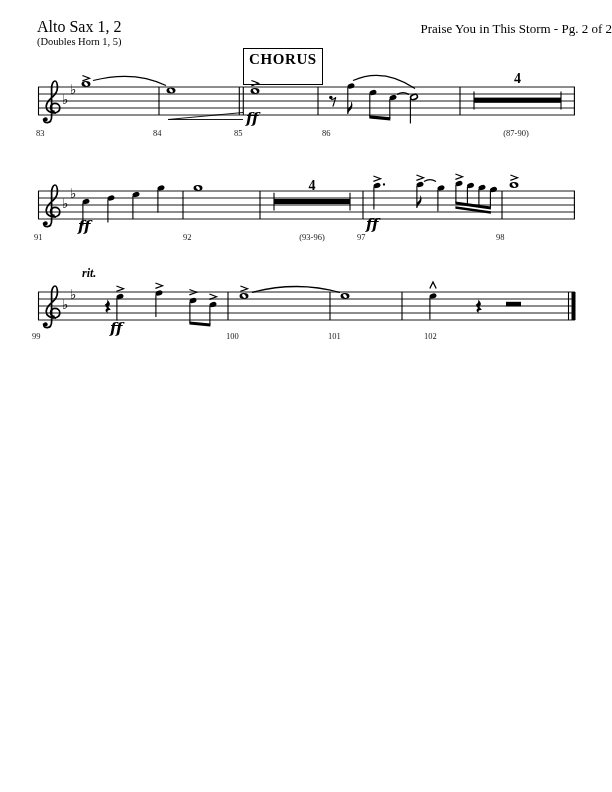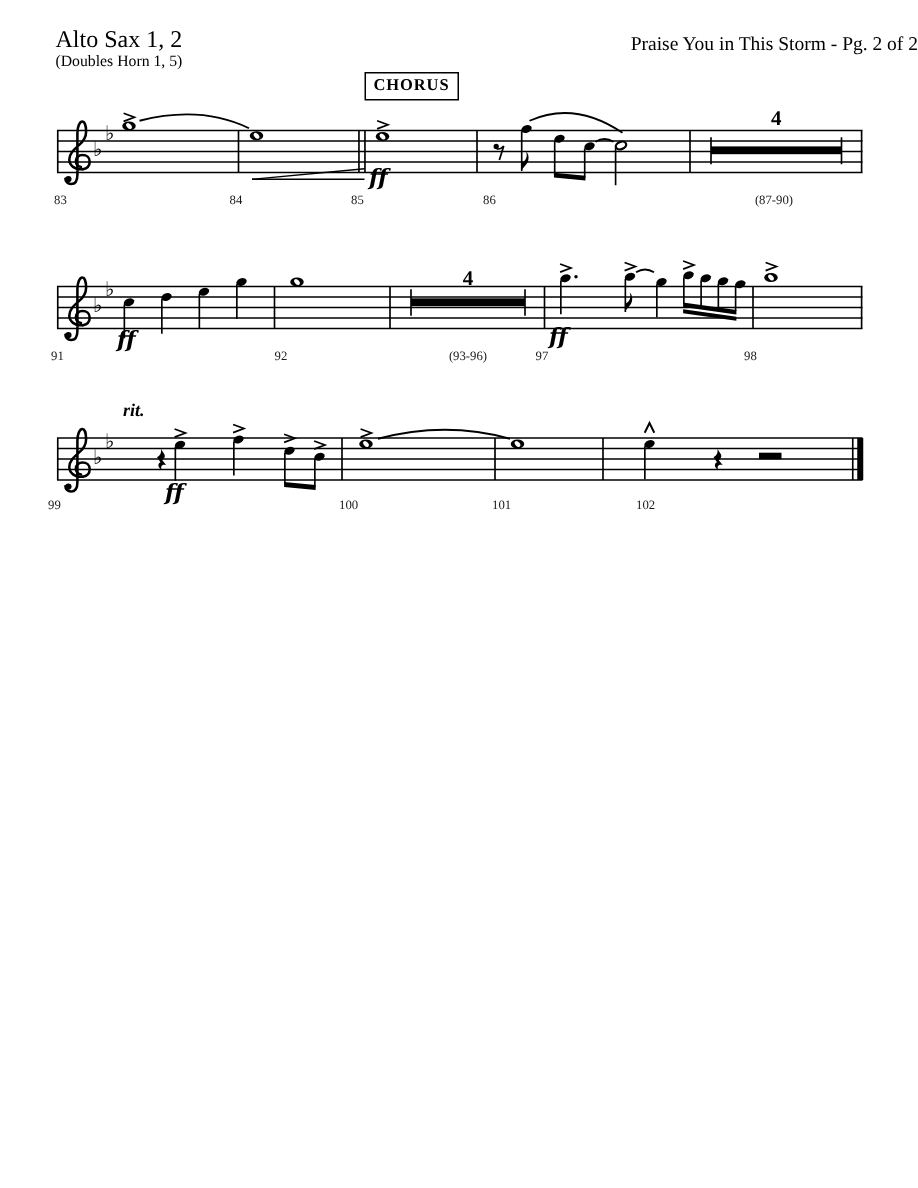--- a/index.html
+++ b/index.html
@@ -21,22 +21,22 @@
   }
   .score-title{
     position:absolute;left:0;top:22px;width:612px;
     text-align:right;
     font-size:13px;line-height:1;
     text-indent:18px; 
   }
   .section-box{
     position:absolute;left:243px;top:48px;
     border:1.2px solid #000;
-    padding:2px 5px 3px 5px;
-    font-size:11px;font-weight:bold;
+    padding:2px 5px 16px 5px;
+    font-size:15px;font-weight:bold;
     letter-spacing:0.6px;
     background:#fff;
   }
   svg.score{position:absolute;left:0;top:0;}
   .sline{stroke:#000;stroke-width:0.9;}
   .bline{stroke:#000;stroke-width:1.1;}
   .stem{stroke:#000;stroke-width:1.1;}
   .slur{fill:none;stroke:#000;stroke-width:1.25;}
   .hairpin{stroke:#000;stroke-width:0.9;}
   .mnum{font-family:"Liberation Serif","DejaVu Serif",serif;font-size:8.5px;fill:#1a1a1a;}

